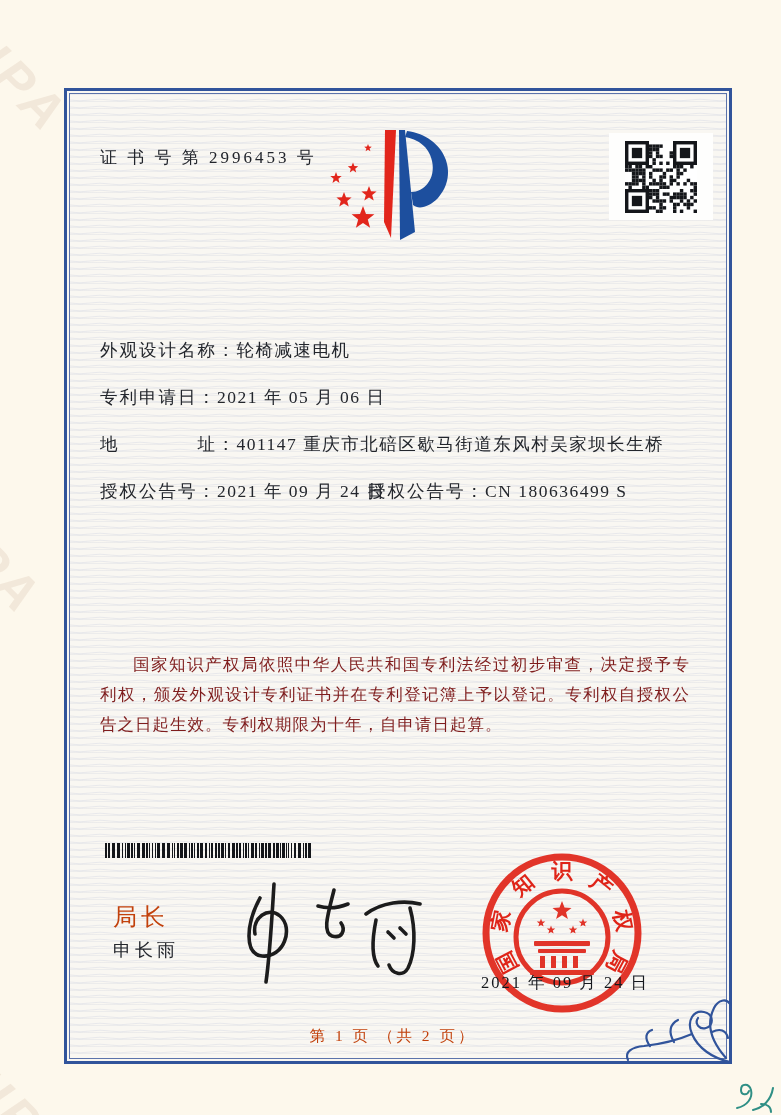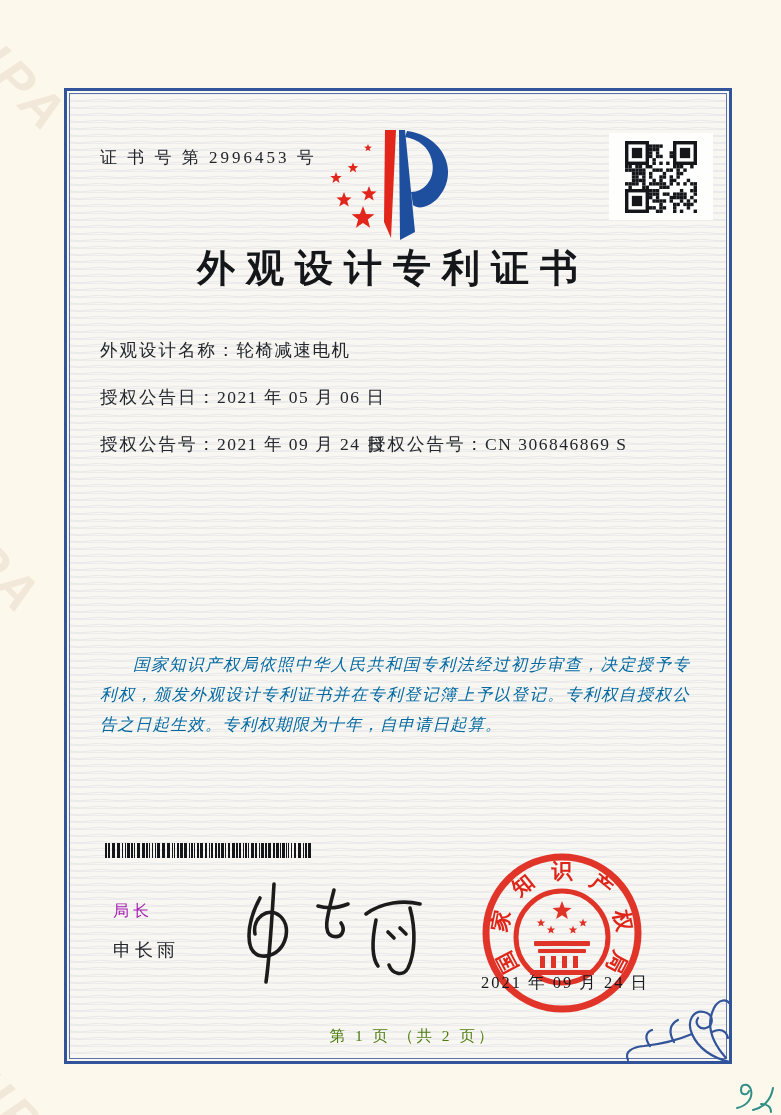--- a/index.html
+++ b/index.html
@@ -29,36 +29,36 @@
 
   .title{left:64px;top:243px;width:658px;text-align:center;font-size:38px;font-weight:bold;
          letter-spacing:11px;color:#14161a;}
 
   .fields{left:100px;top:338px;width:600px;font-size:17.5px;color:#23262c;}
   .frow{position:relative;height:47px;letter-spacing:1.5px;white-space:nowrap;}
   .frow .flabel{letter-spacing:2px;}
   .frow .fpair2{position:absolute;left:268px;top:0;}
 
   .paras{left:100px;top:650px;width:590px;font-size:16.5px;line-height:1.82;
-         color:#0369a1;letter-spacing:1px;text-align:justify;font-style:italic;}
+         color:#7f1d1d;letter-spacing:1px;text-align:justify;}
   .paras p{margin:0;text-indent:2em;}
 
   .barcode{left:105px;top:843px;width:208px;height:15px;display:flex;align-items:stretch;}
   .barcode span{display:block;height:100%;}
 
-  .signer-title{left:113px;top:901px;font-size:16px;letter-spacing:4px;color:#a21caf;}
+  .signer-title{left:113px;top:901px;font-size:24px;letter-spacing:4px;color:#c2410c;}
   .signer-name{left:113px;top:938px;font-size:18px;letter-spacing:4px;color:#23262c;}
   .signature{left:222px;top:876px;width:200px;height:112px;}
 
   .seal{left:478px;top:849px;width:168px;height:168px;z-index:6;}
   .seal-date{left:480px;top:972px;width:170px;text-align:center;font-size:16.5px;
              letter-spacing:2px;color:#15181d;z-index:7;}
 
   .page-info{left:64px;top:1026px;width:658px;text-align:center;font-size:15.5px;
-             letter-spacing:3px;color:#4d7c0f;padding-left:20px;}
+             letter-spacing:3px;color:#c2410c;}
 
   .cont-wrap{left:64px;top:1066px;width:658px;text-align:center;z-index:5;}
   .cont-note{display:inline-block;background:#fffefa;padding:9px 30px;font-size:16.5px;
              letter-spacing:3px;color:#26292f;box-shadow:0 0 4px rgba(0,0,0,0.04);}
 
   .corner-flourish{left:614px;top:988px;width:118px;height:76px;z-index:6;}
   .teal-flourish{left:733px;top:1078px;width:44px;height:36px;z-index:3;}
 </style>
 </head>
 <body>
@@ -375,32 +375,34 @@
         <rect x="6.857142857142857" y="6.857142857142857" width="10.285714285714285" height="10.285714285714285" fill="#14161a"></rect>
         <rect x="48" y="0" width="24" height="24" fill="#14161a"></rect>
         <rect x="51.42857142857142" y="3.4285714285714284" width="17.142857142857142" height="17.142857142857142" fill="#fff"></rect>
         <rect x="54.857142857142854" y="6.857142857142857" width="10.285714285714285" height="10.285714285714285" fill="#14161a"></rect>
         <rect x="0" y="48" width="24" height="24" fill="#14161a"></rect>
         <rect x="3.4285714285714284" y="51.42857142857142" width="17.142857142857142" height="17.142857142857142" fill="#fff"></rect>
         <rect x="6.857142857142857" y="54.857142857142854" width="10.285714285714285" height="10.285714285714285" fill="#14161a"></rect>
       </svg>
   </div>
 
-  <div class="abs title">外观设计专利证书</div>
 
   <div class="abs fields">
     <div class="frow">
       <span class="flabel">外观设计名称：</span><span>轮椅减速电机</span>
     </div>
     <div class="frow">
-      <span class="flabel">授权公告日：</span><span>2021 年 05 月 06 日</span>
+      <span class="flabel">专利申请日：</span><span>2021 年 05 月 06 日</span>
+    </div>
+    <div class="frow">
+      <span class="flabel">地　　　　址：</span><span>401147 重庆市北碚区歇马街道东风村吴家坝长生桥</span>
     </div>
     <div class="frow">
       <span><span class="flabel">授权公告号：</span><span>2021 年 09 月 24 日</span></span>
-      <span class="fpair2"><span class="flabel">授权公告号：</span><span>CN 306846869 S</span></span>
+      <span class="fpair2"><span class="flabel">授权公告号：</span><span>CN 180636499 S</span></span>
     </div>
   </div>
 
   <div class="abs paras">
     <p>国家知识产权局依照中华人民共和国专利法经过初步审查，决定授予专利权，颁发外观设计专利证书并在专利登记簿上予以登记。专利权自授权公告之日起生效。专利权期限为十年，自申请日起算。</p>
   </div>
 
   <div class="abs barcode" id="barcode">
       <span style="width: 2px; background: rgb(20, 22, 26); margin-right: 1px;"></span>
       <span style="width: 2px; background: rgb(20, 22, 26); margin-right: 2px;"></span>

